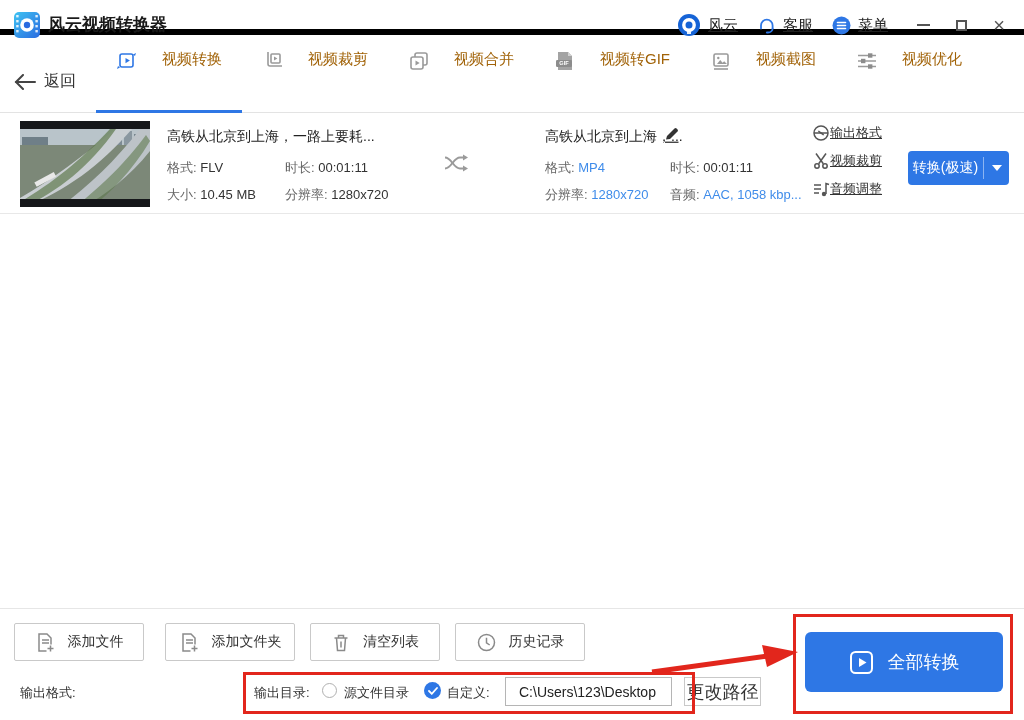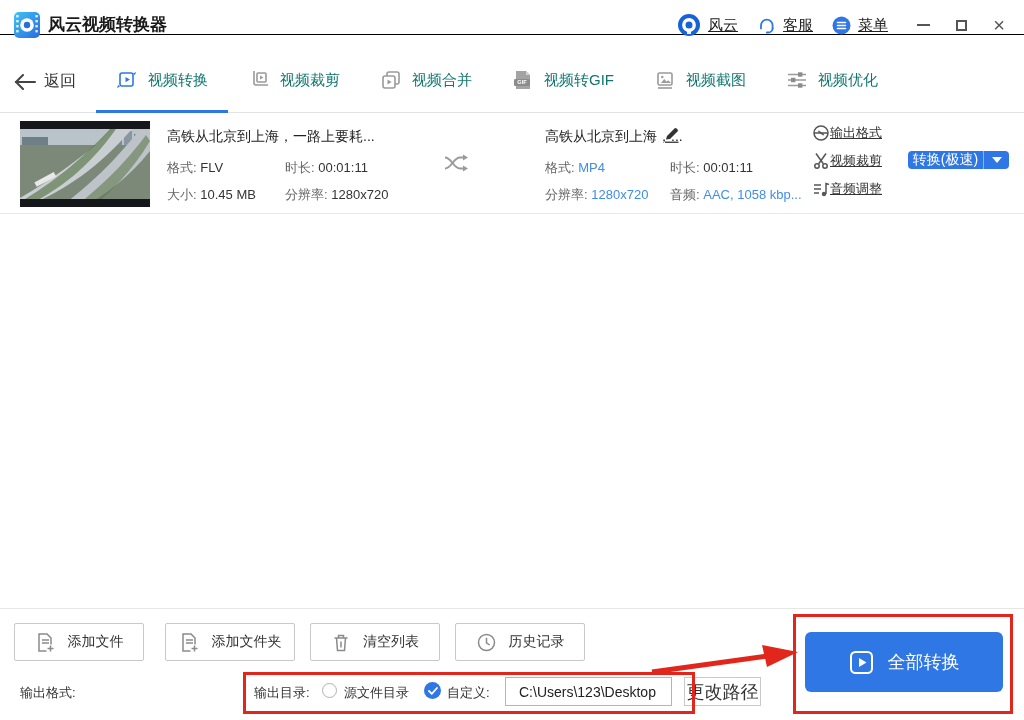--- a/index.html
+++ b/index.html
@@ -2,59 +2,59 @@
 <html><head>
 <meta charset="utf-8">
 <style>
   * { margin:0; padding:0; box-sizing:border-box; }
   html,body { width:1024px; height:720px; background:#fff; overflow:hidden;
               font-family:"Liberation Sans","DejaVu Sans",sans-serif; color:#333; }
   .app { position:relative; width:1024px; height:720px; background:#fff; }
 
   
   .titlebar { position:absolute; top:0; left:0; width:1024px; height:35px;
-              border-bottom:1px solid #000000; background:#fff; }
+              border-bottom:6px solid #000000; background:#fff; }
   .app-icon { position:absolute; left:14px; top:12px; width:26px; height:26px; }
   .app-title { position:absolute; left:48px; top:0; height:50px; line-height:50px;
                font-size:17px; font-weight:700; color:#1a1a1a; }
   .tb-right { position:absolute; right:16px; top:0; height:50px; display:flex; align-items:center; }
   .tb-link { display:flex; align-items:center; gap:6px; font-size:15px; color:#222;
              cursor:pointer; }
   .tb-link .lbl { text-decoration:underline; }
   .winbtn { color:#555; cursor:pointer; display:flex; align-items:center; justify-content:center;
             width:18px; height:18px; }
   .gap18{ width:18px; } .gap26{ width:26px; } .gap20{ width:20px; }
   .min-glyph { width:13px; border-top:2px solid #555; display:inline-block; }
   .max-glyph { width:11px; height:11px; border:2px solid #555; display:inline-block; }
   .close-glyph { font-size:20px; line-height:18px; color:#555; }
 
   
   .tabbar { position:absolute; top:50px; left:0; width:1024px; height:63px;
             border-bottom:1px solid #e3e3e3; background:#fff; }
   .back { position:absolute; left:14px; top:0; height:63px; display:flex; align-items:center;
           gap:8px; font-size:16px; color:#333; cursor:pointer; }
   .tabs { position:absolute; left:96px; top:0; height:63px; display:flex; }
-  .tab { display:flex; align-items:center; gap:10px; padding:0 20px; height:63px;
-         font-size:15px; color:#0f766e; cursor:pointer; border-bottom:3px solid transparent; }
+  .tab { display:flex; gap:24px; padding:0 20px; height:63px;
+         font-size:15px; color:#a16207; cursor:pointer; border-bottom:3px solid transparent; }
   .tab.active { border-bottom:3px solid #2e77e5; }
 
   
   .filerow { position:absolute; top:114px; left:0; width:1024px; height:100px;
              border-bottom:1px solid #e8e8e8; background:#fff; }
   .thumb { position:absolute; left:20px; top:7px; width:130px; height:86px; background:#111; }
   .ftitle { position:absolute; top:14px; font-size:14px; color:#222; }
   .meta { position:absolute; font-size:13px; color:#666; }
   .meta b { font-weight:400; color:#333; }
   .meta .blue { color:#3f8cea; }
   .shuffle { position:absolute; left:443px; top:38px; }
   .pencil { position:absolute; left:664px; top:12px; cursor:pointer; }
   .rlink { position:absolute; display:flex; align-items:center; gap:0; font-size:13px;
            color:#333; cursor:pointer; }
   .rlink .lbl { text-decoration:underline; }
-  .convert-btn { position:absolute; left:908px; top:37px; width:101px; height:18px;
+  .convert-btn { position:absolute; left:908px; top:37px; width:101px; height:34px;
                  background:#2e77e5; border-radius:4px; display:flex; align-items:center;
                  color:#fff; font-size:14px; cursor:pointer; }
   .convert-btn .txt { flex:1; text-align:center; }
   .convert-btn .caret-zone { width:26px; height:22px; border-left:1px solid rgba(255,255,255,.45);
                  display:flex; align-items:center; justify-content:center; }
   .caret-down-w { width:0; height:0; border-left:5px solid transparent;
                  border-right:5px solid transparent; border-top:6px solid #fff; }
 
   
   .toolbar { position:absolute; top:608px; left:0; width:1024px; height:112px;

